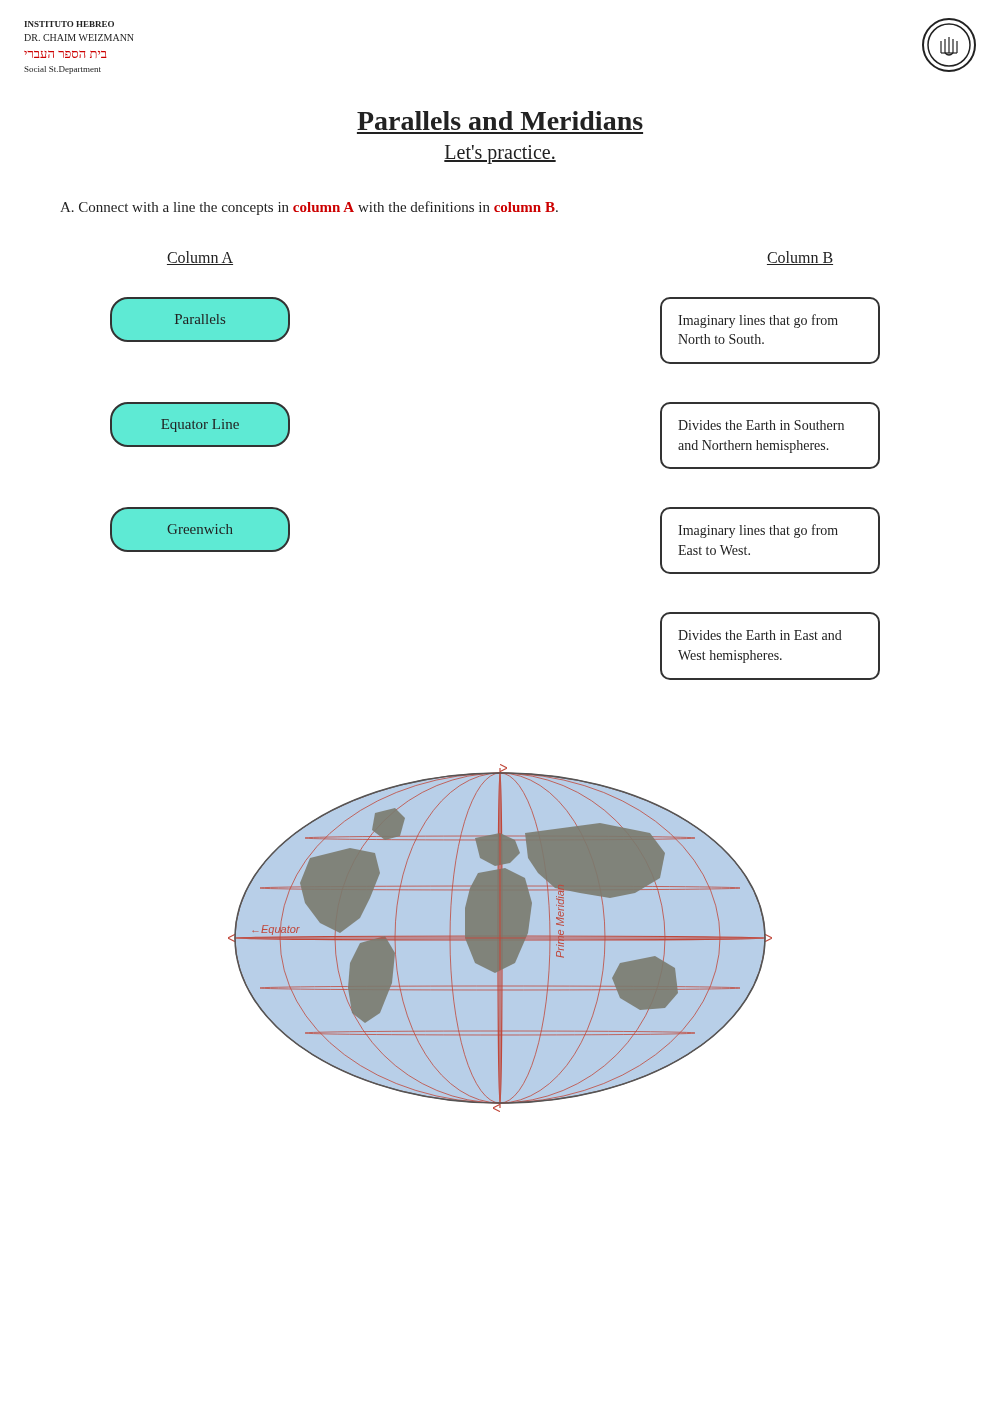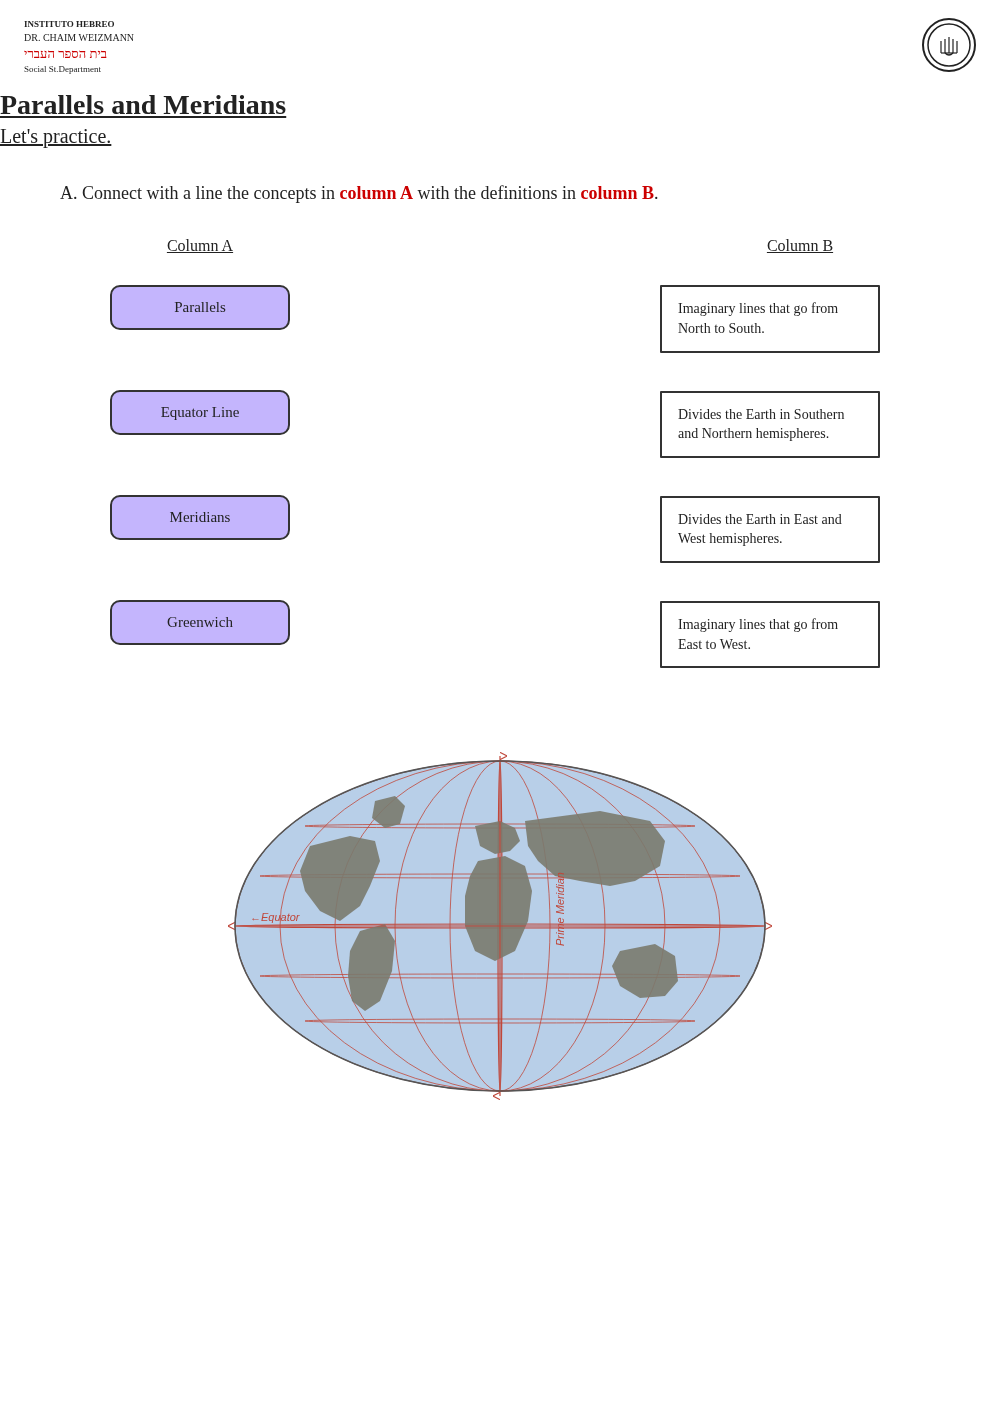--- a/index.html
+++ b/index.html
@@ -35,40 +35,40 @@
       height: 54px;
       border: 2px solid #222;
       border-radius: 50%;
       display: flex;
       align-items: center;
       justify-content: center;
       font-size: 22px;
     }
 
     .page-title {
-      text-align: left;
-      margin-top: 14px;
+      text-align: center;
+      margin-top: 30px;
     }
     .page-title h1 {
       font-size: 28px;
       font-weight: bold;
       text-decoration: underline;
       font-family: 'Georgia', serif;
     }
     .page-title h2 {
       font-size: 20px;
       font-weight: normal;
       text-decoration: underline;
       margin-top: 4px;
       font-family: Liberation Serif, serif;
     }
 
     .instructions {
       margin: 32px 60px 0 60px;
-      font-size: 18px;
+      font-size: 15px;
       line-height: 1.5;
     }
     .instructions .col-a { color: #cc0000; font-weight: bold; }
     .instructions .col-b { color: #cc0000; font-weight: bold; }
 
     .columns-area {
       display: flex;
       justify-content: space-between;
       margin: 30px 60px 0 60px;
     }
@@ -84,35 +84,35 @@
     .column-a {
       width: 280px;
     }
 
     .column-b {
       width: 280px;
     }
 
     .concept-box {
       border: 2px solid #333;
-      border-radius: 10px;
+      border-radius: 18px;
       padding: 12px 20px;
       text-align: center;
       font-size: 15px;
       margin-bottom: 60px;
       font-family: 'Georgia', serif;
-      background: #c4b5fd;
+      background: #5eead4;
       width: 180px;
       margin-left: auto;
       margin-right: auto;
     }
 
     .definition-box {
       border: 2px solid #333;
-      border-radius: 1px;
+      border-radius: 10px;
       padding: 12px 16px;
       font-size: 14px;
       margin-bottom: 38px;
       font-family: 'Georgia', serif;
       background: #fff;
       line-height: 1.4;
       width: 220px;
     }
   </style>
 </head>
@@ -156,40 +156,37 @@
 
   <div class="column-a">
     <div class="col-header">Column A</div>
     <div class="concept-box">
       <span>Parallels</span>
     </div>
     <div class="concept-box">
       <span>Equator Line</span>
     </div>
     <div class="concept-box">
-      <span>Meridians</span>
-    </div>
-    <div class="concept-box">
       <span>Greenwich</span>
     </div>
   </div>
 
   <div class="column-b">
     <div class="col-header">Column B</div>
     <div class="definition-box">
       <span>Imaginary lines that go from North to South.</span>
     </div>
     <div class="definition-box">
       <span>Divides the Earth in Southern and Northern hemispheres.</span>
     </div>
     <div class="definition-box">
+      <span>Imaginary lines that go from East to West.</span>
+    </div>
+    <div class="definition-box">
       <span>Divides the Earth in East and West hemispheres.</span>
-    </div>
-    <div class="definition-box">
-      <span>Imaginary lines that go from East to West.</span>
     </div>
   </div>
 </div>
 
 <div style="position:relative; width:560px; margin: 40px auto 0 auto; text-align: right;">
   <svg viewBox="0 0 560 360" width="560" height="360">
 
     <ellipse cx="280" cy="180" rx="265" ry="165" fill="#b8cfe8" stroke="#888" stroke-width="1"></ellipse>
 
     <ellipse cx="280" cy="180" rx="265" ry="165" fill="none" stroke="#c0473a" stroke-width="0.8" opacity="0.7"></ellipse>

